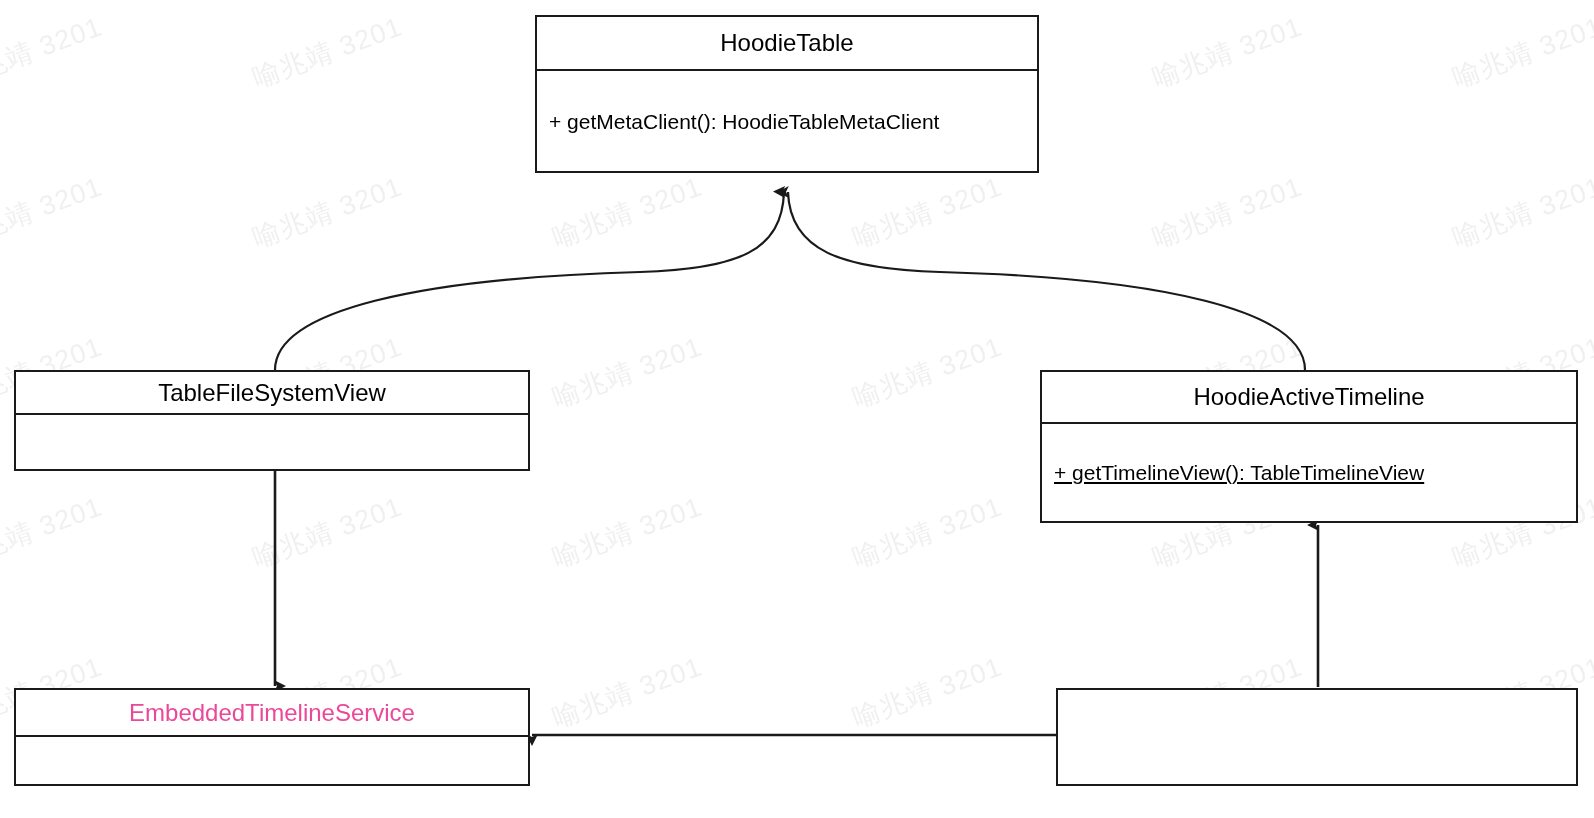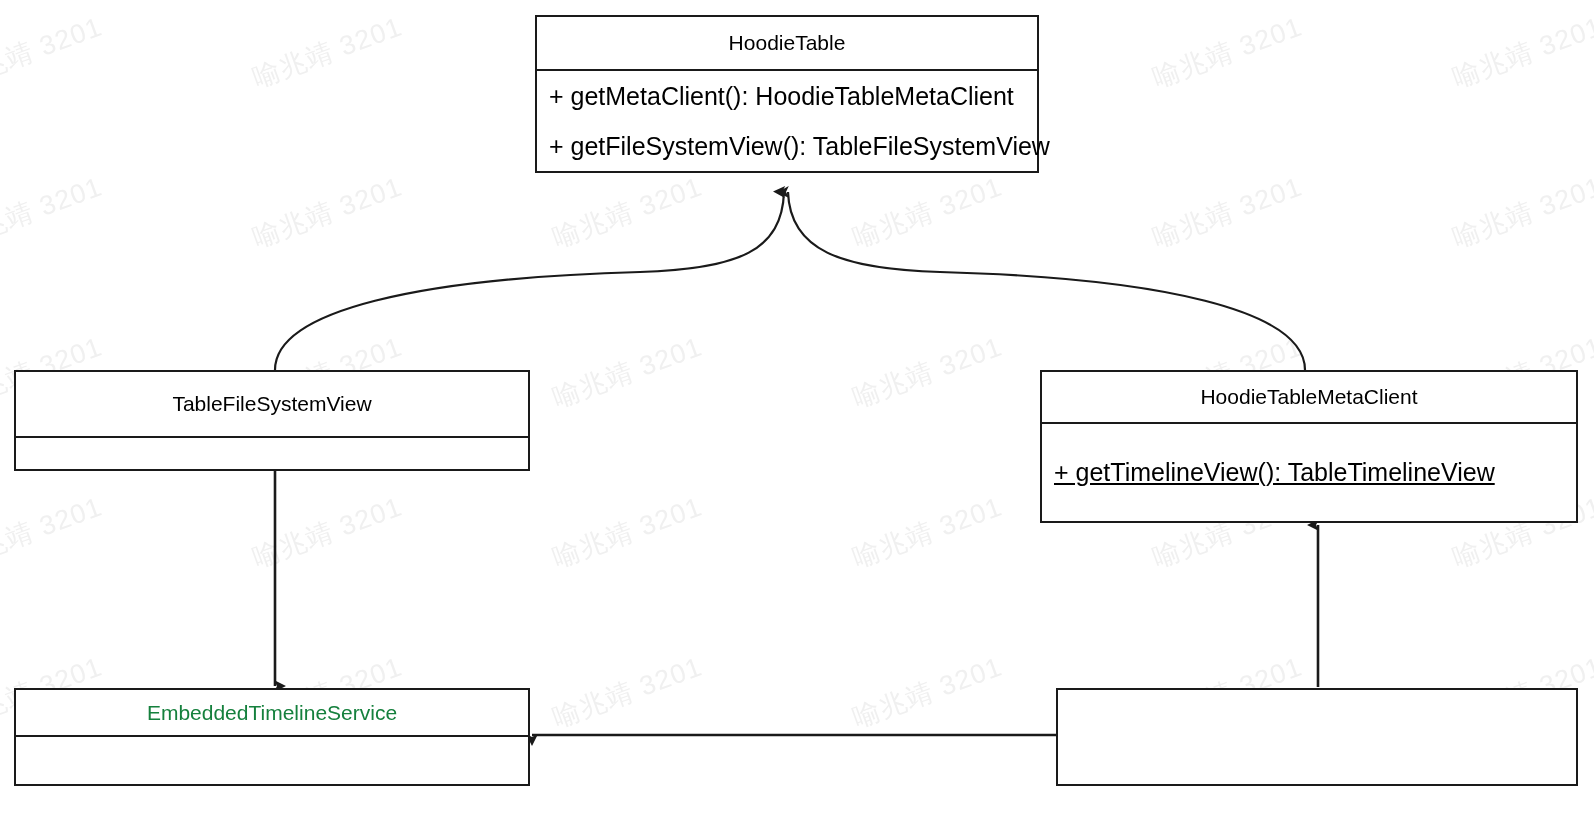--- a/index.html
+++ b/index.html
@@ -49,35 +49,35 @@
     z-index: 3;
     display: flex;
     flex-direction: column;
   }
   .uml-header {
     box-sizing: border-box;
     display: flex;
     align-items: center;
     justify-content: center;
     border-bottom: 2px solid #1a1a1a;
-    font-size: 21px;
+    font-size: 24px;
     color: #000000;
     background: #ffffff;
   }
   .uml-body {
     box-sizing: border-box;
     flex: 1;
     background: #ffffff;
     display: flex;
     flex-direction: column;
     justify-content: space-around;
     padding: 0;
   }
   .uml-member {
-    font-size: 25px;
+    font-size: 21px;
     color: #000000;
     padding-left: 12px;
     white-space: nowrap;
     line-height: 1;
   }
   .uml-body.empty {
     display: block;
   }
 </style>
 </head>
@@ -140,35 +140,34 @@
     <path d="M 1318 687 L 1318 525" fill="none" stroke="#1a1a1a" stroke-width="2.6" marker-end="url(#arrow-up)"></path>
 
     <path d="M 1056 735 L 532 735" fill="none" stroke="#1a1a1a" stroke-width="2.6" marker-end="url(#arrow-up)"></path>
   </svg>
 
   <div id="class-layer">
       <div class="uml-class" style="left: 535px; top: 15px; width: 504px; height: 158px; border-color: rgb(26, 26, 26);">
         <div class="uml-header" style="height: 54px; border-bottom-color: rgb(26, 26, 26); color: rgb(0, 0, 0);">HoodieTable</div>
         <div class="uml-body">
           <div class="uml-member" style="color: rgb(0, 0, 0);">+ getMetaClient(): HoodieTableMetaClient</div>
-          <div class="uml-member" style="color: rgb(0, 0, 0);">+ getFileSystemView(): TableFileSystemView</div>
         </div>
       </div>
       <div class="uml-class" style="left: 14px; top: 370px; width: 516px; height: 101px; border-color: rgb(26, 26, 26);">
-        <div class="uml-header" style="height: 66px; border-bottom-color: rgb(26, 26, 26); color: rgb(0, 0, 0);">TableFileSystemView</div>
+        <div class="uml-header" style="height: 43px; border-bottom-color: rgb(26, 26, 26); color: rgb(0, 0, 0);">TableFileSystemView</div>
         <div class="uml-body empty"></div>
       </div>
       <div class="uml-class" style="left: 1040px; top: 370px; width: 538px; height: 153px; border-color: rgb(26, 26, 26);">
-        <div class="uml-header" style="height: 52px; border-bottom-color: rgb(26, 26, 26); color: rgb(0, 0, 0);">HoodieTableMetaClient</div>
+        <div class="uml-header" style="height: 52px; border-bottom-color: rgb(26, 26, 26); color: rgb(0, 0, 0);">HoodieActiveTimeline</div>
         <div class="uml-body">
           <div class="uml-member" style="color: rgb(0, 0, 0); text-decoration: underline;">+ getTimelineView(): TableTimelineView</div>
         </div>
       </div>
       <div class="uml-class" style="left: 14px; top: 688px; width: 516px; height: 98px; border-color: rgb(26, 26, 26);">
-        <div class="uml-header" style="height: 47px; border-bottom-color: rgb(26, 26, 26); color: #15803d;">EmbeddedTimelineService</div>
+        <div class="uml-header" style="height: 47px; border-bottom-color: rgb(26, 26, 26); color: #ec4899;">EmbeddedTimelineService</div>
         <div class="uml-body empty"></div>
       </div>
       <div class="uml-class" style="left: 1056px; top: 688px; width: 522px; height: 98px; border-color: rgb(26, 26, 26);">
         <div class="uml-body empty"></div>
       </div>
     </div>
 
 </div>
 
 </body></html>

